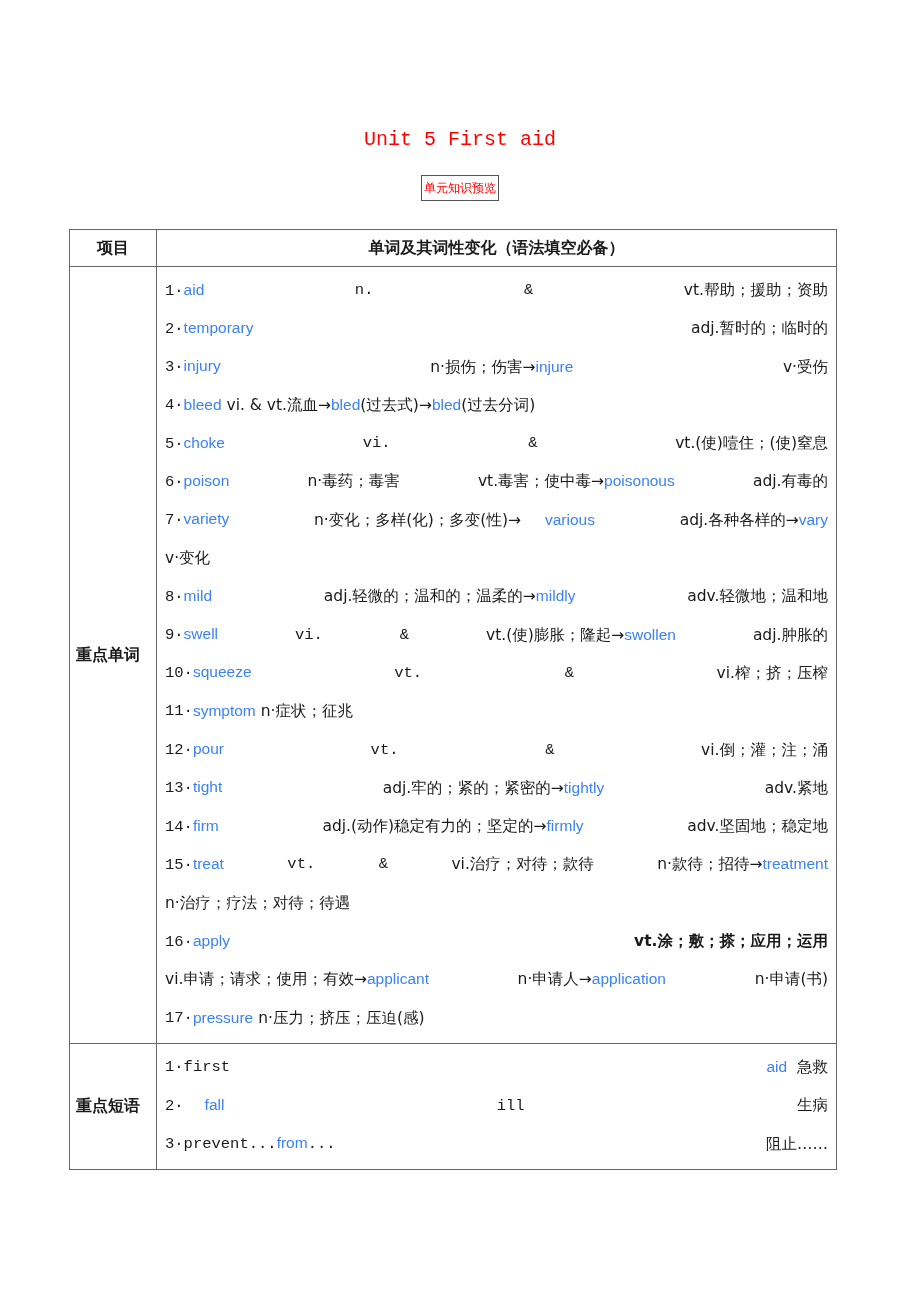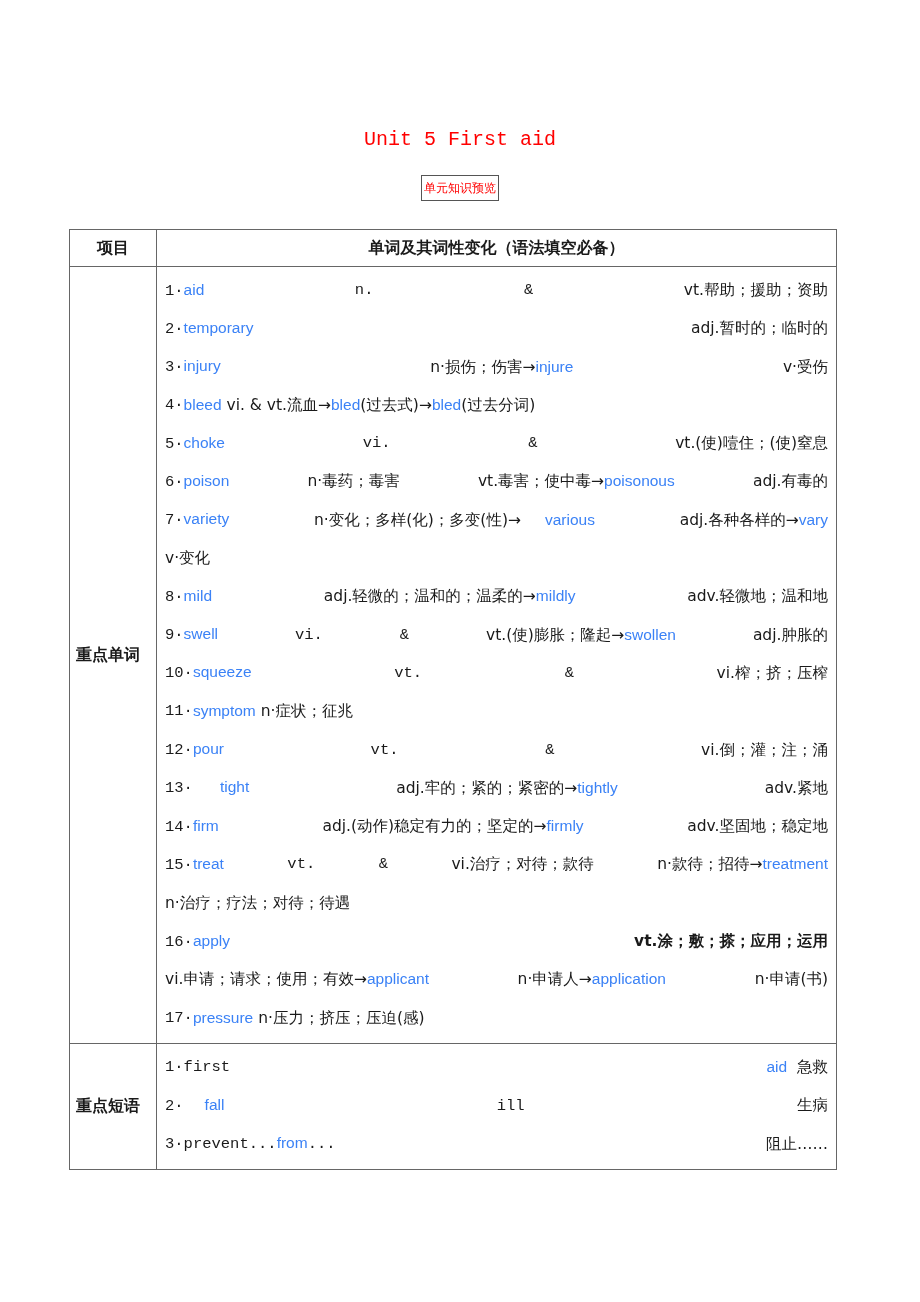--- a/index.html
+++ b/index.html
@@ -108,21 +108,21 @@
             <span class="kw" style="white-space: pre;">symptom</span>
             <span class="cn" style="white-space: pre;"> n·症状；征兆</span>
           </div>
           <div class="line">
             <span><span class="en" style="white-space: pre;">12·</span><span class="kw" style="white-space: pre;">pour</span></span>
             <span class="en" style="white-space: pre;">vt.</span>
             <span class="en" style="white-space: pre;">&amp;</span>
             <span class="cn" style="white-space: pre;">vi.倒；灌；注；涌</span>
           </div>
           <div class="line">
-            <span><span class="en" style="white-space: pre;">13·</span><span class="kw" style="white-space: pre; margin-left: 27px;">tight</span></span>
+            <span><span class="en" style="white-space: pre;">13·</span><span class="kw" style="white-space: pre;">tight</span></span>
             <span><span class="cn" style="white-space: pre;">adj.牢的；紧的；紧密的→</span><span class="kw" style="white-space: pre;">tightly</span></span>
             <span class="cn" style="white-space: pre;">adv.紧地</span>
           </div>
           <div class="line">
             <span><span class="en" style="white-space: pre;">14·</span><span class="kw" style="white-space: pre;">firm</span></span>
             <span><span class="cn" style="white-space: pre;">adj.(动作)稳定有力的；坚定的→</span><span class="kw" style="white-space: pre;">firmly</span></span>
             <span class="cn" style="white-space: pre;">adv.坚固地；稳定地</span>
           </div>
           <div class="line">
             <span><span class="en" style="white-space: pre;">15·</span><span class="kw" style="white-space: pre;">treat</span></span>

